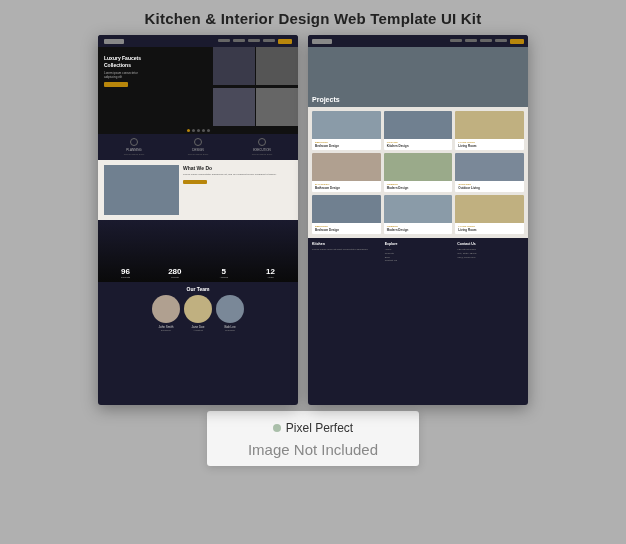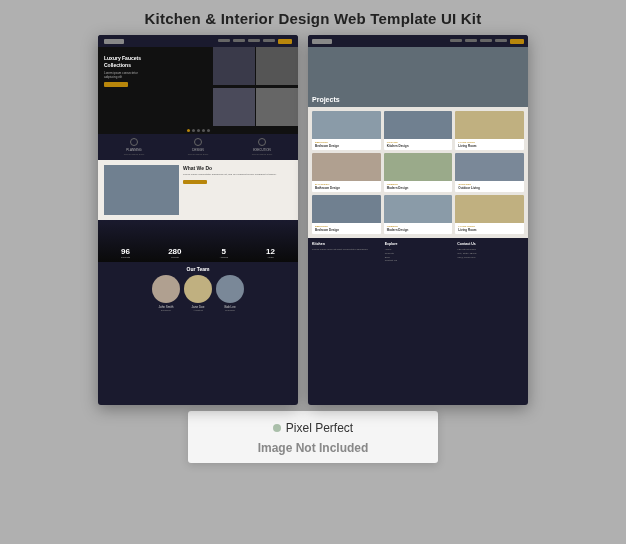--- a/index.html
+++ b/index.html
@@ -202,21 +202,21 @@
       width: 24px;
       height: 4px;
       background: #b8860b;
       border-radius: 1px;
       margin-top: 3px;
     }
 
     
     .counter-section {
       background: #111;
-      height: 42px;
+      height: 62px;
       position: relative;
       overflow: hidden;
     }
     .counter-bg {
       position: absolute;
       inset: 0;
       background: linear-gradient(to bottom, #1a1a2e, #0a0a0a);
     }
     .counter-overlay {
       position: absolute;
@@ -341,21 +341,21 @@
     }
     .footer-col {
       flex: 1;
     }
     .footer-col-title { font-size: 3.5px; color: #fff; font-weight: bold; margin-bottom: 2px; }
     .footer-col-text { font-size: 2.5px; color: #888; line-height: 1.5; }
 
     
     .bottom-panel {
       background: #f5f5f5;
-      width: 250px;
+      width: 212px;
       margin-top: 6px;
       border-radius: 3px;
       padding: 10px 14px 8px;
       display: flex;
       flex-direction: column;
       align-items: center;
       gap: 6px;
       box-shadow: 0 2px 8px rgba(0,0,0,0.15);
     }
     .badges-row {
@@ -372,23 +372,22 @@
       width: 8px;
       height: 8px;
       border-radius: 50%;
     }
     .badge-text {
       font-size: 12px;
       color: #333;
       font-weight: 500;
     }
     .not-included {
-      font-size: 12px;
+      font-size: 15px;
       color: #888;
-      font-weight: bold;
     }
 
     
     .img-var-1 { background: #8a9ba8; }
     .img-var-2 { background: #b0a090; }
     .img-var-3 { background: #708090; }
     .img-var-4 { background: #9aaa8a; }
     .img-var-5 { background: #c0b080; }
     .img-var-6 { background: #7a8898; }
   </style>

